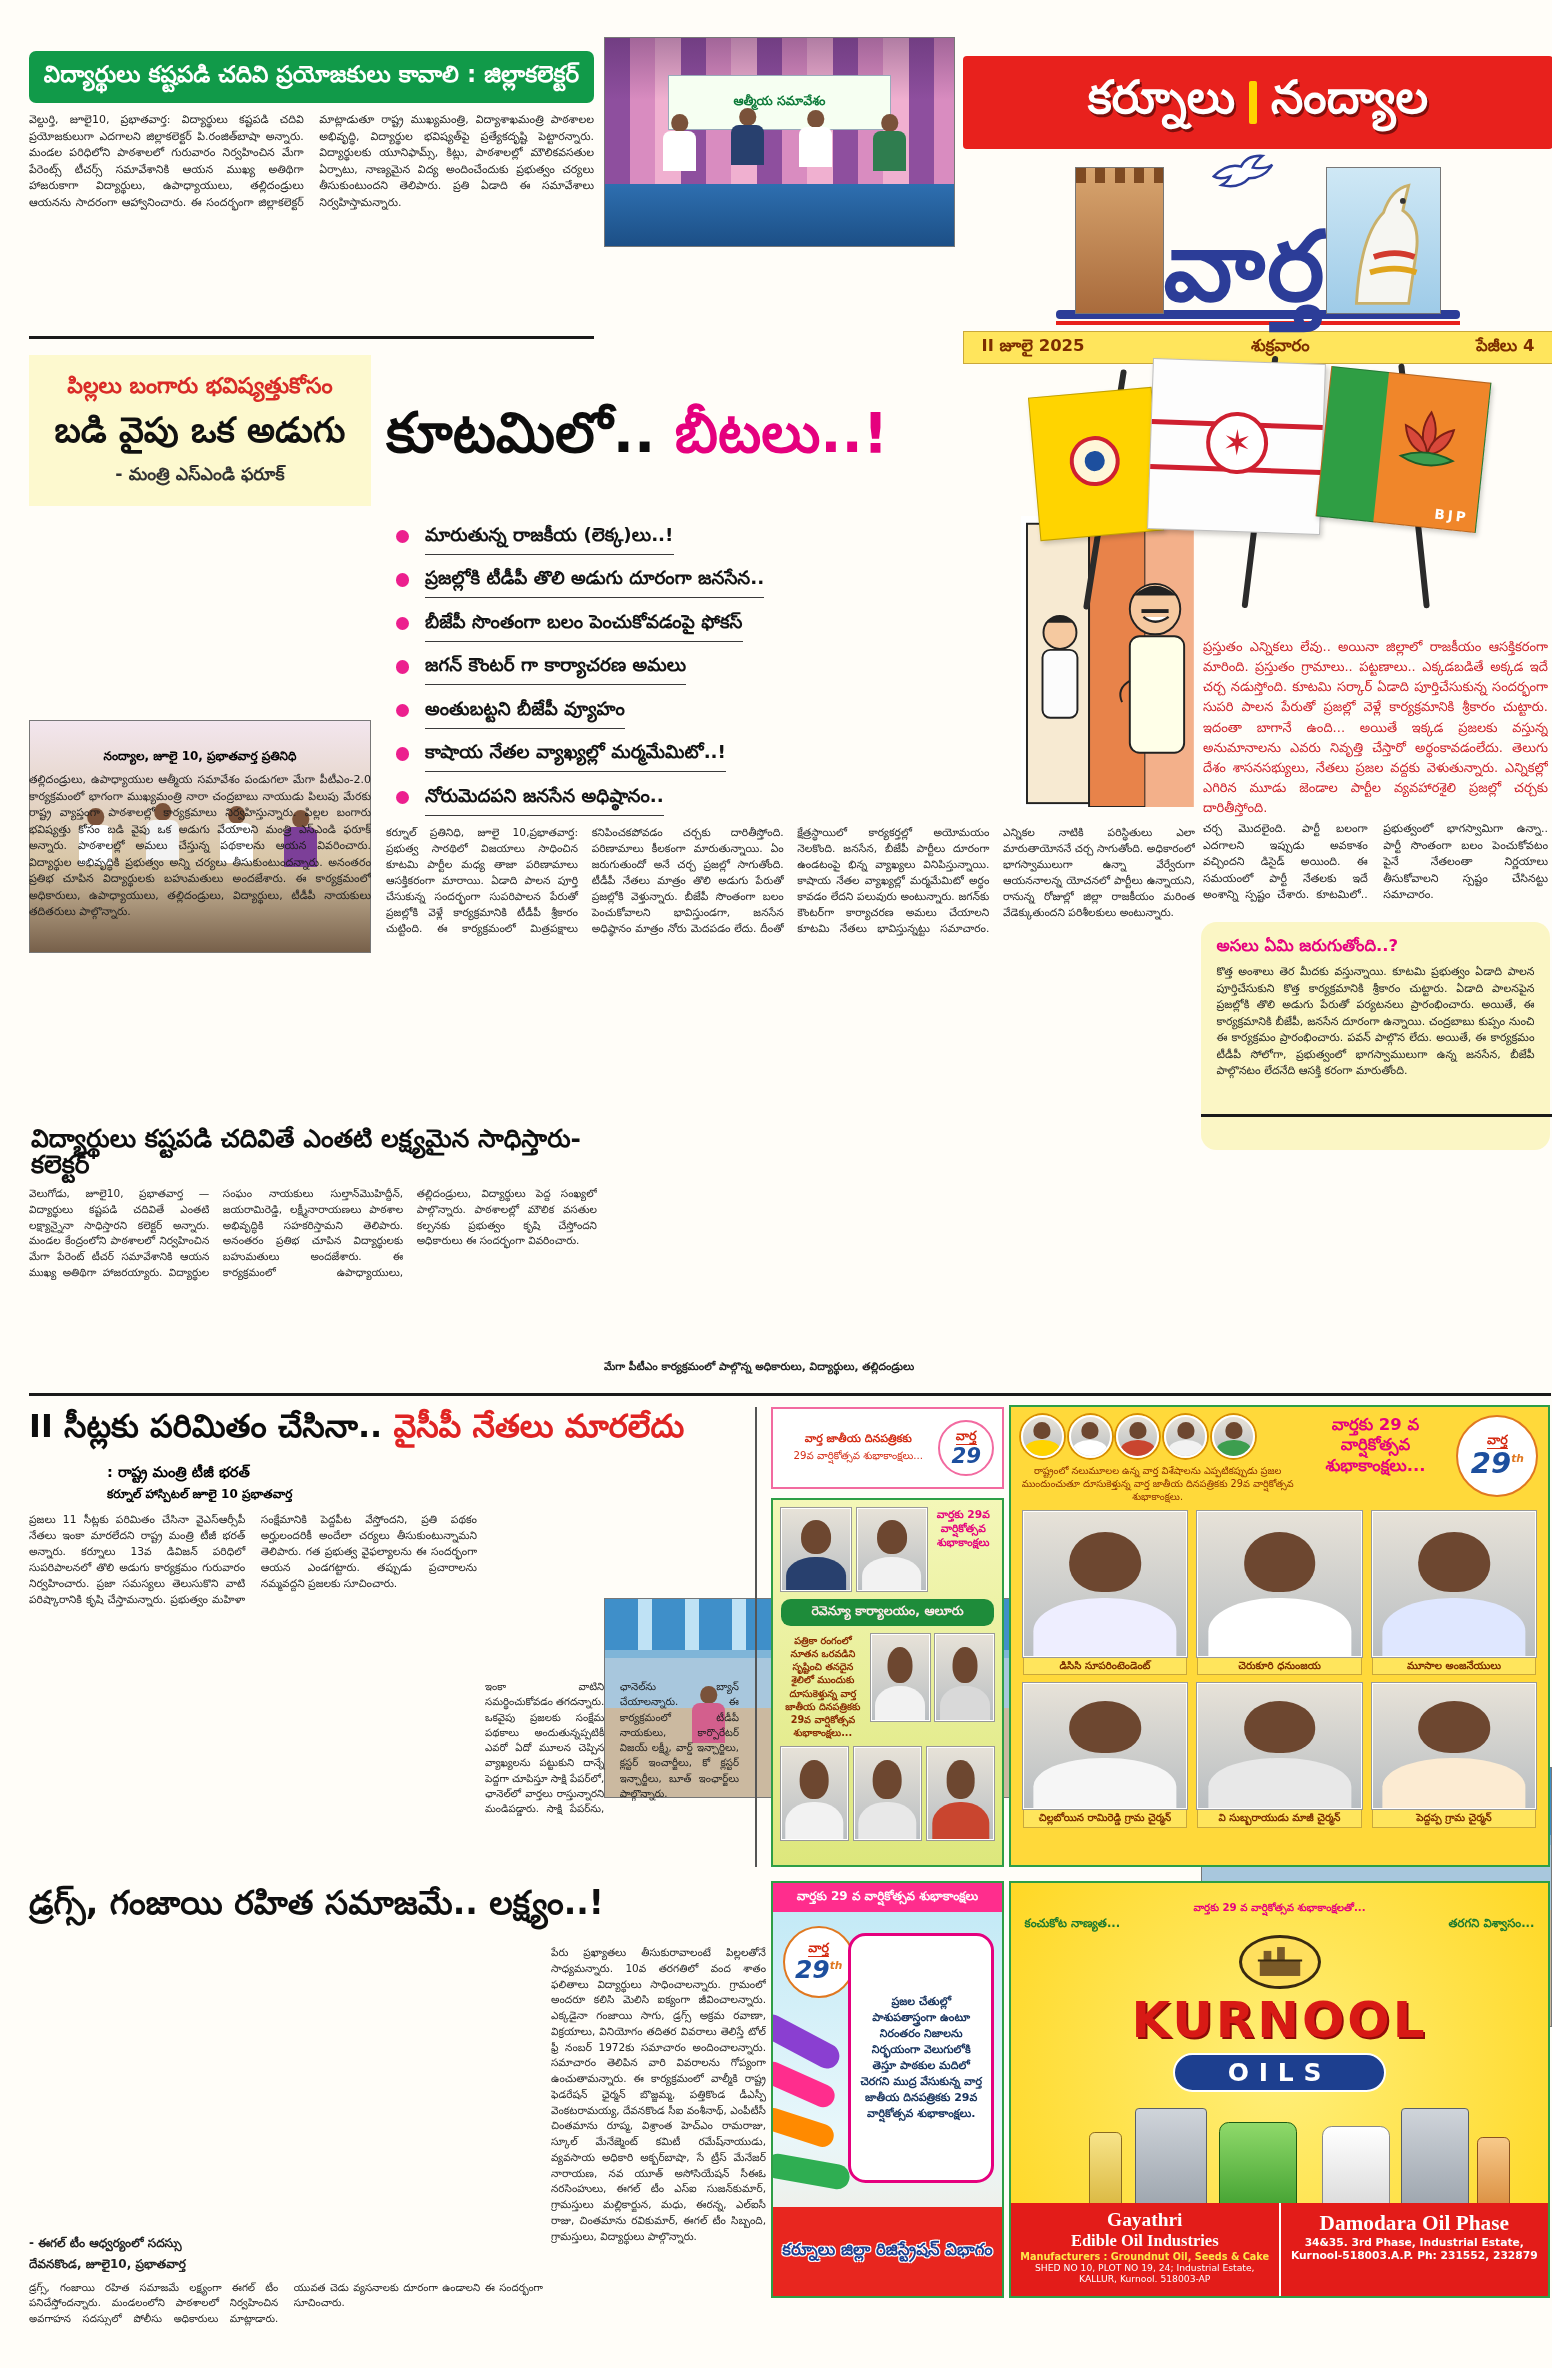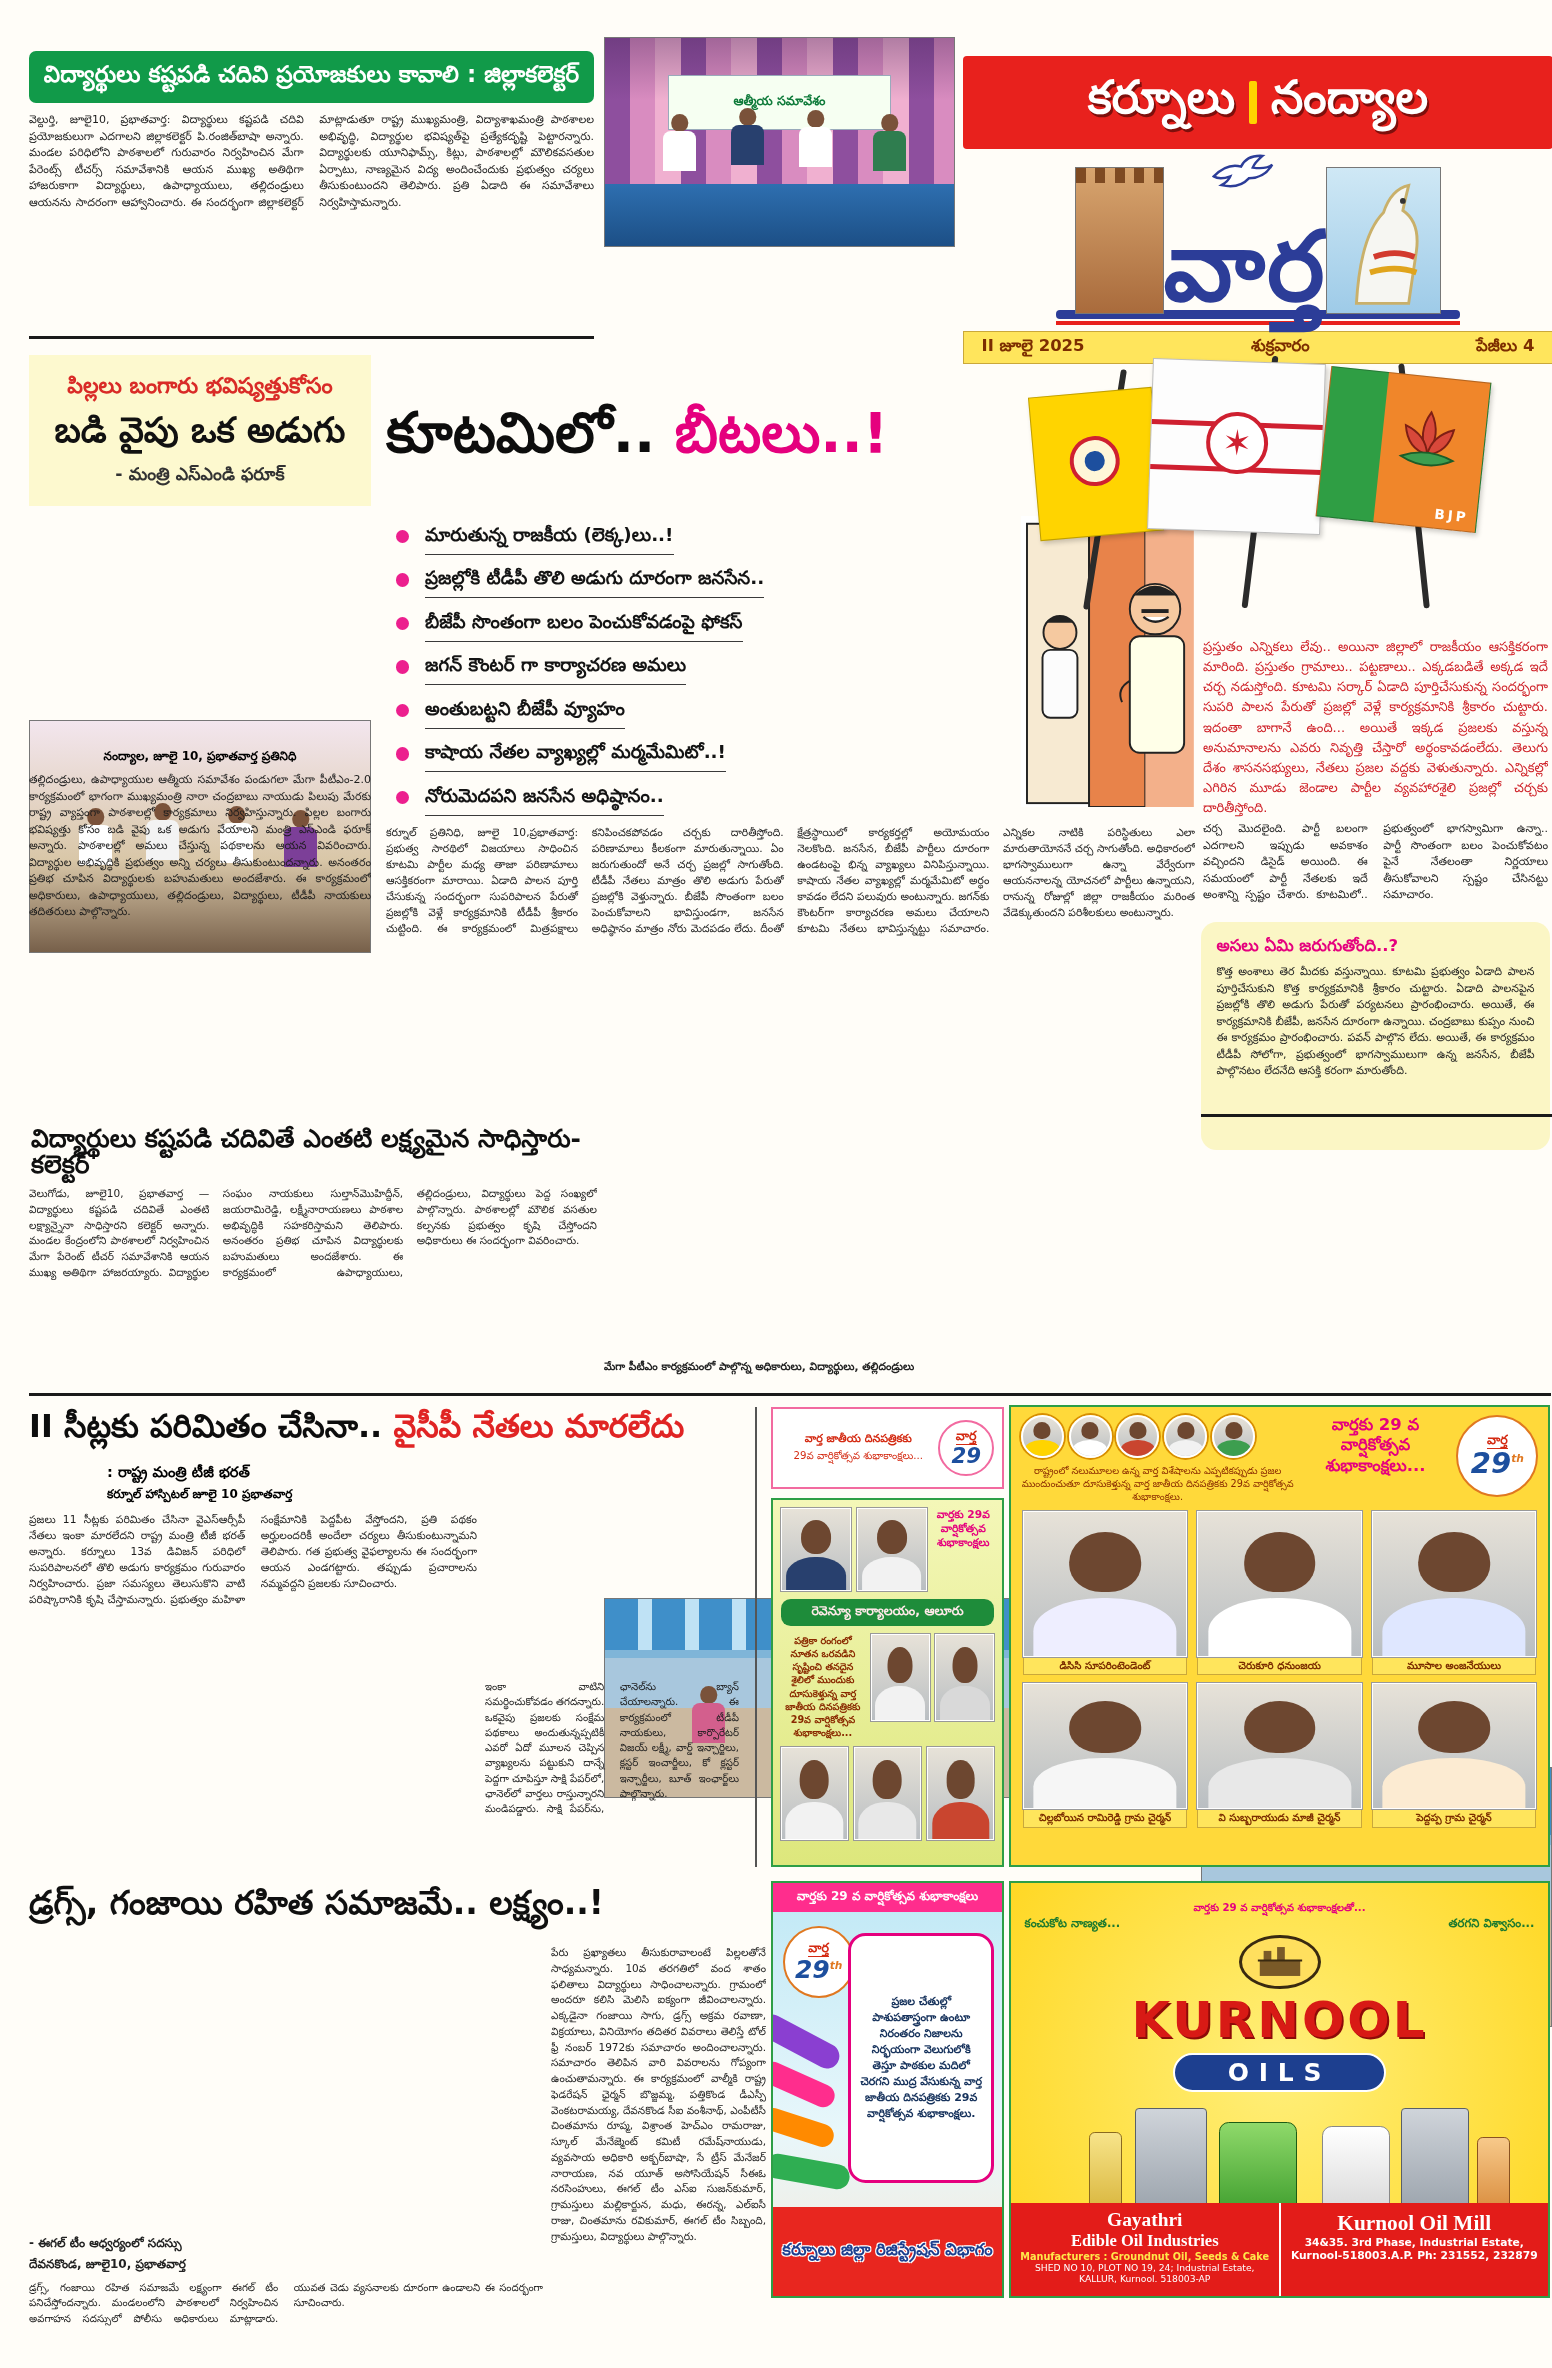--- a/index.html
+++ b/index.html
@@ -409,21 +409,21 @@
       <div style="position:absolute;left:466px;bottom:0;width:33px;height:78px;background:linear-gradient(#f7c98a,#d88a3a);border:1.9px solid #8a5220;border-radius:5.8px;"></div>
     </div>
     <div style="position:absolute;left:0;right:0;bottom:0;height:93px;background:#e31c19;display:flex;">
       <div class="firm" style="flex:1;border-right:2.9px solid #fff;padding:5.8px 7.8px;">
         <div style="font-size:19.4px;font-weight:bold;font-family:'Liberation Serif','DejaVu Serif',serif;">Gayathri</div>
         <div style="font-size:16.5px;font-weight:bold;font-family:'Liberation Serif','DejaVu Serif',serif;">Edible Oil Industries</div>
         <div style="color:#ffe84a;font-size:9.7px;font-weight:bold;">Manufacturers : Groundnut Oil, Seeds &amp; Cake</div>
         <div style="font-size:9.2px;">SHED NO 10, PLOT NO 19, 24;  Industrial Estate, KALLUR, Kurnool. 518003-AP</div>
       </div>
       <div class="firm" style="flex:1;padding:7.8px 7.8px;">
-        <div style="font-size:21.3px;font-weight:bold;font-family:'Liberation Serif','DejaVu Serif',serif;">Kurnool Oil Mill</div>
+        <div style="font-size:21.3px;font-weight:bold;font-family:'Liberation Serif','DejaVu Serif',serif;">Damodara Oil Phase</div>
         <div style="font-size:10.7px;font-weight:bold;">34&amp;35. 3rd Phase, Industrial Estate,</div>
         <div style="font-size:10.7px;font-weight:bold;">Kurnool-518003.A.P. Ph: 231552, 232879</div>
       </div>
     </div>
   </div>
 
 </div>
 
 
 </body></html>

